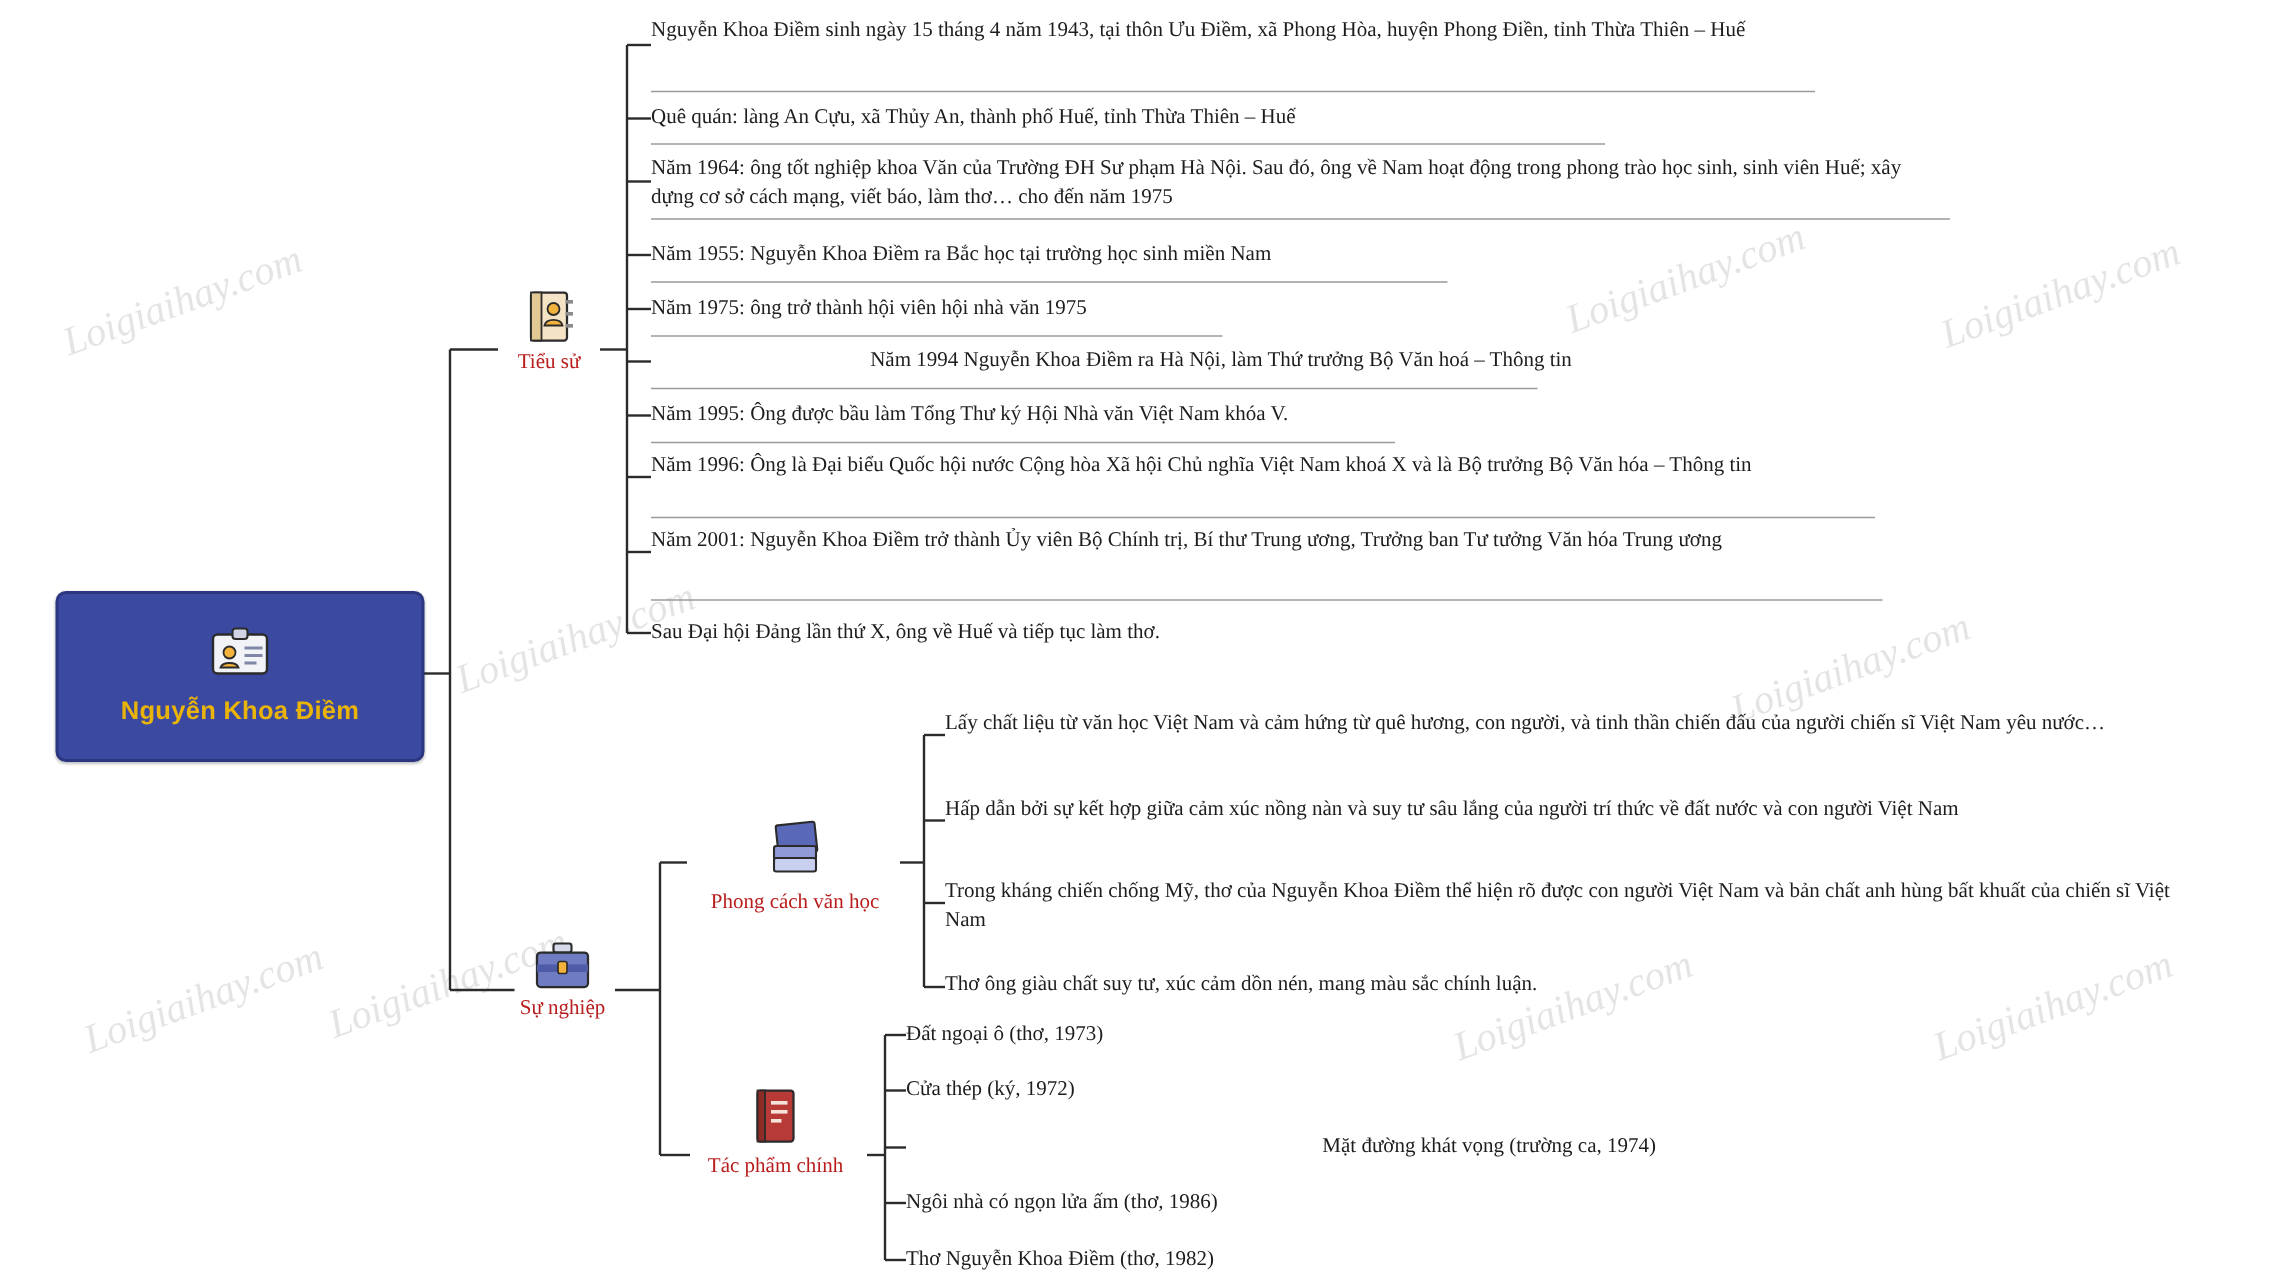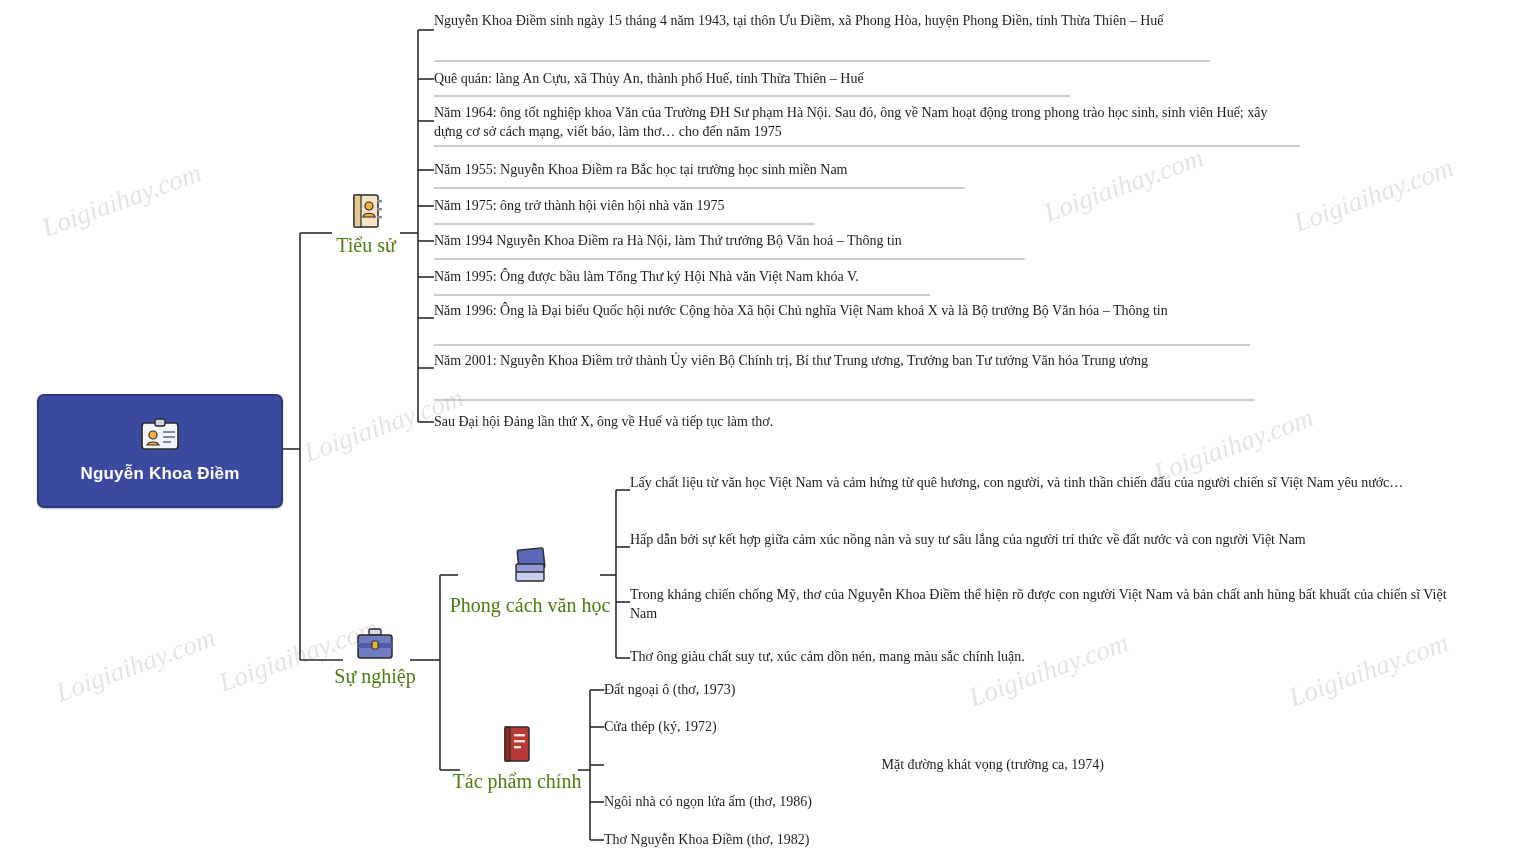--- a/index.html
+++ b/index.html
@@ -51,41 +51,41 @@
     background: #3b4aa0;
     border: 2px solid #2c3680;
     border-radius: 7px;
     box-shadow: 0 1px 2px rgba(0,0,0,0.25);
     display: flex;
     flex-direction: column;
     align-items: center;
     justify-content: center;
   }
   .root-label {
-    color: #ffffff;
+    color: #eab308;
     font-family: "Liberation Sans", sans-serif;
     font-size: 17px;
     font-weight: bold;
     margin-top: 12px;
     letter-spacing: 0.2px;
   }
 
   
   .branch {
     position: absolute;
     display: flex;
     flex-direction: column;
     align-items: center;
     width: 150px;
     text-align: center;
   }
   .branch-label {
     font-family: "Liberation Serif", serif;
-    font-size: 20px;
-    color: #4d7c0f;
+    font-size: 14px;
+    color: #b91c1c;
     margin-top: 4px;
     white-space: nowrap;
   }
 
   
   .leaf {
     position: absolute;
     font-family: Liberation Serif, serif;
     font-size: 14px;
     line-height: 1.35;
@@ -196,21 +196,21 @@
       </svg>
     </div>
     <div class="branch-label">Tiểu sử</div>
   </div>
 
   <div class="leaf" style="left:434px; top:12px; width:772px;">Nguyễn Khoa Điềm sinh ngày 15 tháng 4 năm 1943, tại thôn Ưu Điềm, xã Phong Hòa, huyện Phong Điền, tỉnh Thừa Thiên – Huế</div>
   <div class="leaf" style="left:434px; top:70px; width:760px;">Quê quán: làng An Cựu, xã Thủy An, thành phố Huế, tỉnh Thừa Thiên – Huế</div>
   <div class="leaf" style="left:434px; top:104px; width:862px;">Năm 1964: ông tốt nghiệp khoa Văn của Trường ĐH Sư phạm Hà Nội. Sau đó, ông về Nam hoạt động trong phong trào học sinh, sinh viên Huế; xây dựng cơ sở cách mạng, viết báo, làm thơ… cho đến năm 1975</div>
   <div class="leaf" style="left:434px; top:161px; width:760px;">Năm 1955: Nguyễn Khoa Điềm ra Bắc học tại trường học sinh miền Nam</div>
   <div class="leaf" style="left:434px; top:197px; width:760px;">Năm 1975: ông trở thành hội viên hội nhà văn 1975</div>
-  <div class="leaf" style="left:434px; top:232px; width:760px;">Năm 1994 Nguyễn Khoa Điềm ra Hà Nội, làm Thứ trưởng Bộ Văn hoá – Thông tin</div>
+  <div class="leaf" style="left:434px; top:232px; width:760px;text-align:center;">Năm 1994 Nguyễn Khoa Điềm ra Hà Nội, làm Thứ trưởng Bộ Văn hoá – Thông tin</div>
   <div class="leaf" style="left:434px; top:268px; width:760px;">Năm 1995: Ông được bầu làm Tổng Thư ký Hội Nhà văn Việt Nam khóa V.</div>
   <div class="leaf" style="left:434px; top:302px; width:820px;">Năm 1996: Ông là Đại biểu Quốc hội nước Cộng hòa Xã hội Chủ nghĩa Việt Nam khoá X và là Bộ trưởng Bộ Văn hóa – Thông tin</div>
   <div class="leaf" style="left:434px; top:352px; width:820px;">Năm 2001: Nguyễn Khoa Điềm trở thành Ủy viên Bộ Chính trị, Bí thư Trung ương, Trưởng ban Tư tưởng Văn hóa Trung ương</div>
   <div class="leaf" style="left:434px; top:413px; width:760px;">Sau Đại hội Đảng lần thứ X, ông về Huế và tiếp tục làm thơ.</div>
 
   <div class="branch" style="left:300px; top:627px;">
     <div class="icon-box">
       <svg width="40" height="34" viewBox="0 0 40 34">
         <rect x="14" y="2" width="12" height="6" rx="1.6" fill="#d6d9ea" stroke="#2b2b2b" stroke-width="1.4"></rect>
         <rect x="3" y="8" width="34" height="23" rx="2.5" fill="#6f7cc2" stroke="#2b2b2b" stroke-width="1.5"></rect>

